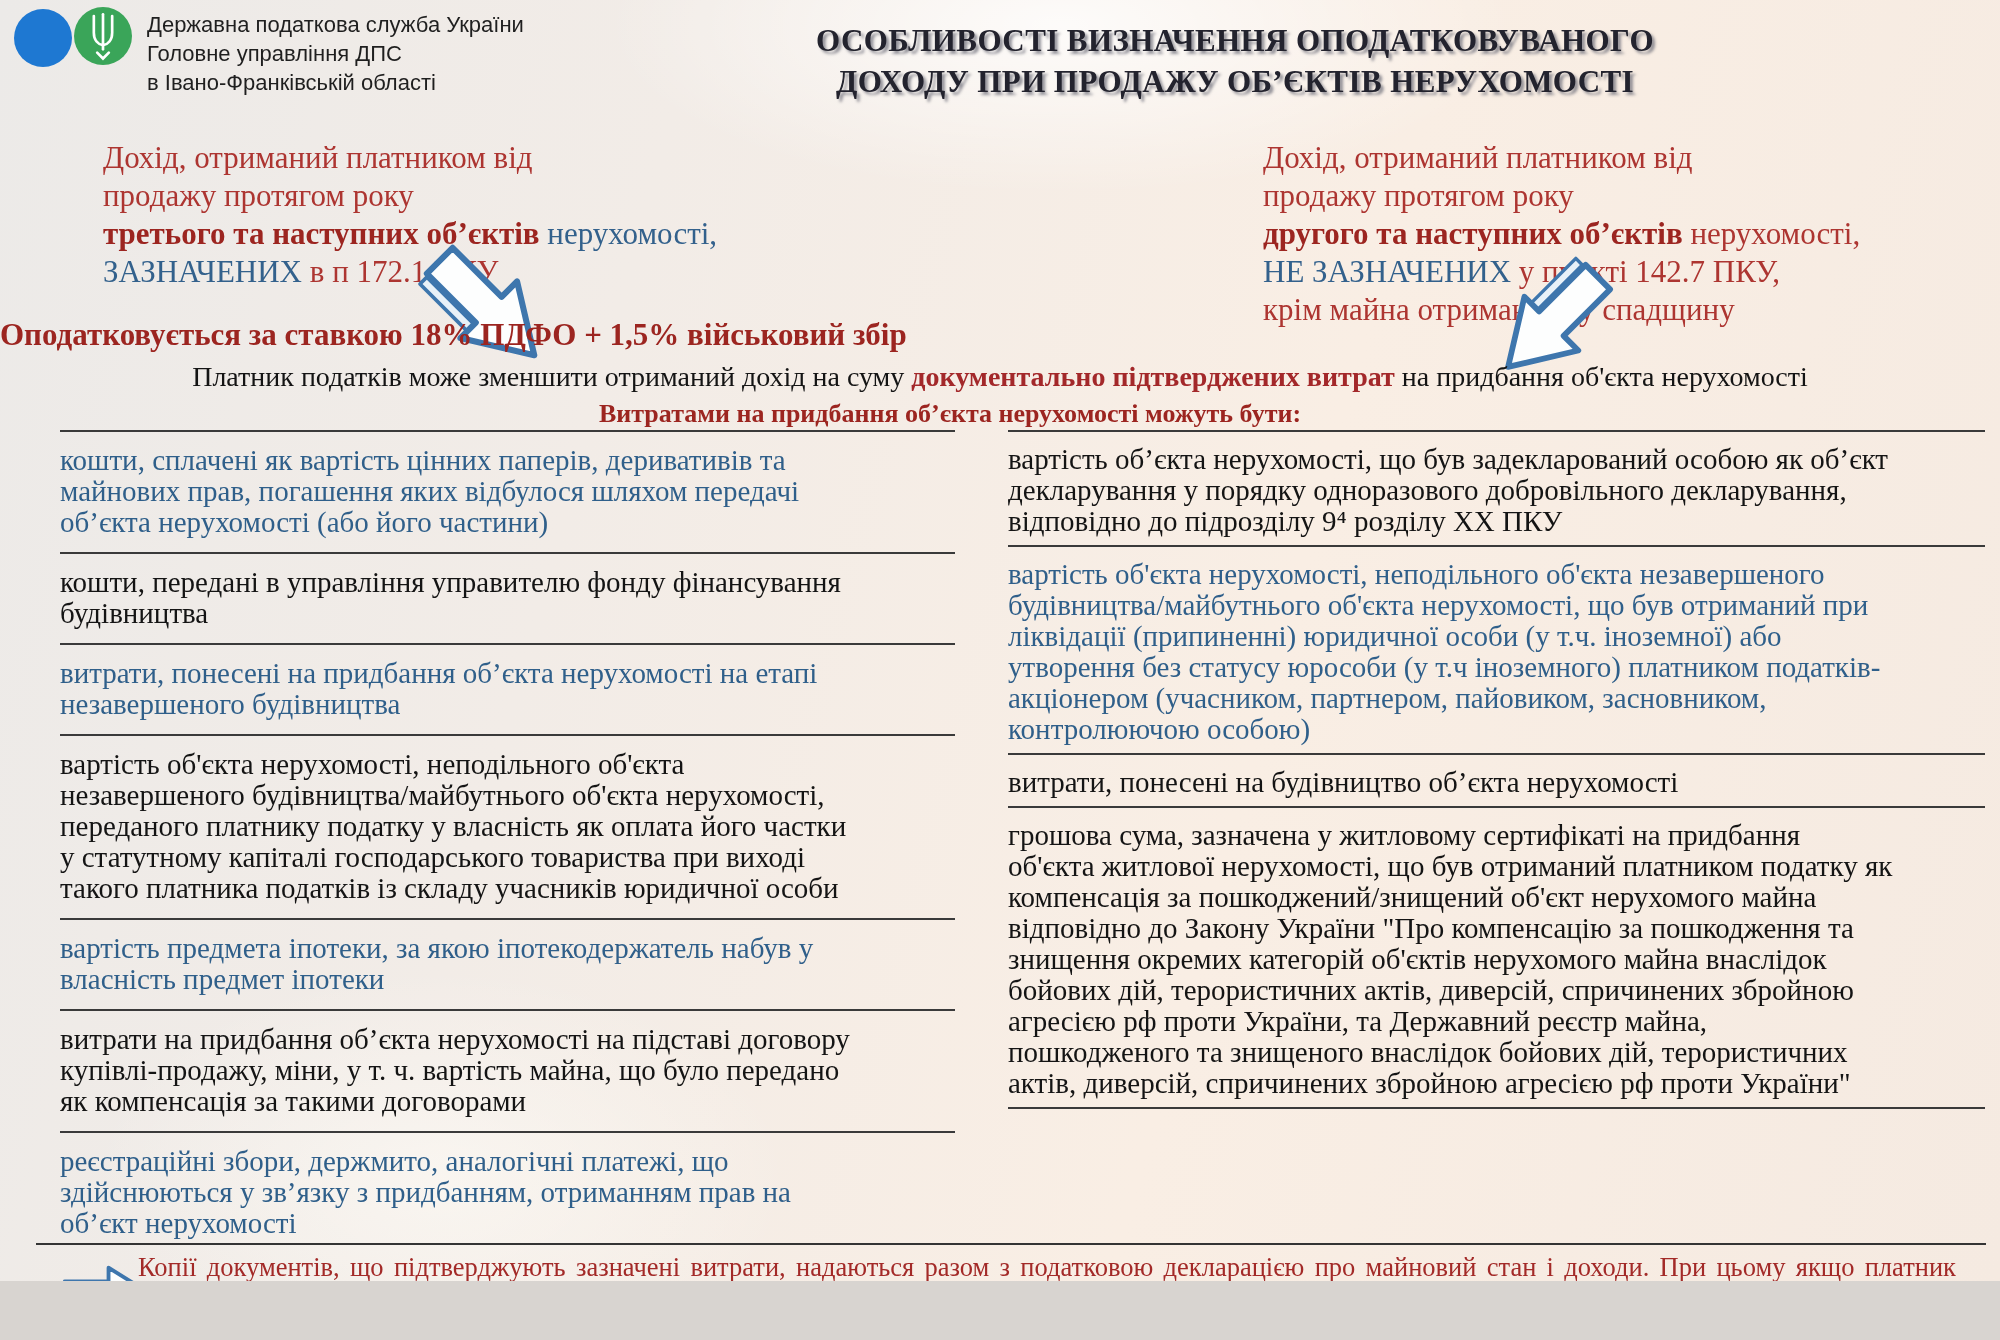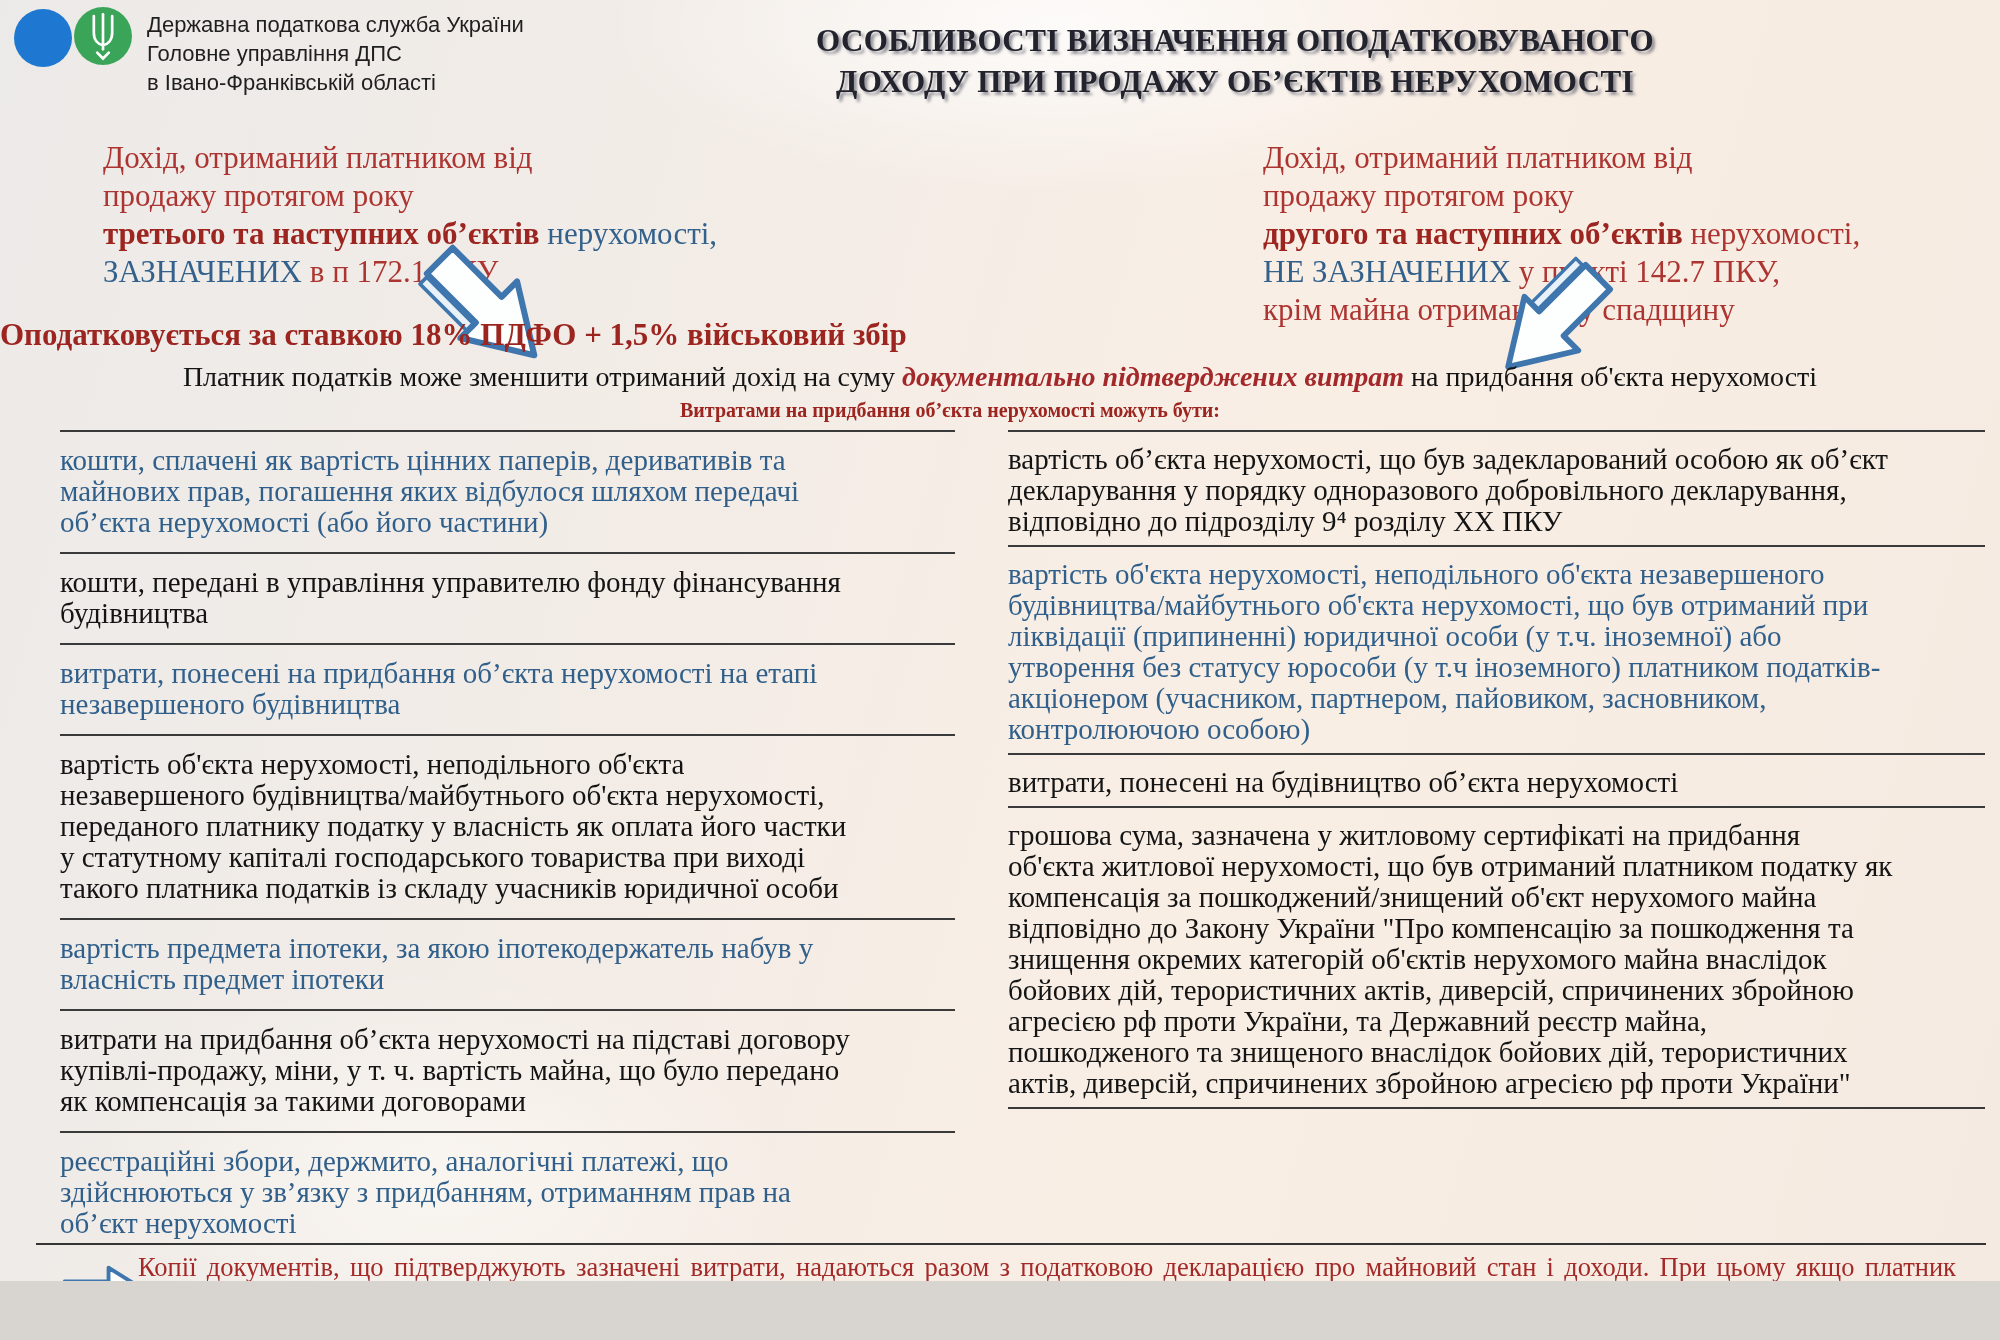--- a/index.html
+++ b/index.html
@@ -36,23 +36,23 @@
   .block-arrow{position:absolute;}
   .block-arrow svg{display:block;width:100%;height:100%;}
   .arrow-mid-left{left:408px;top:252px;width:158px;height:112px;transform:rotate(45deg);}
   .arrow-mid-right{left:1478px;top:268px;width:150px;height:108px;transform:rotate(135deg);}
   .arrow-footer{left:50px;top:1260px;width:114px;height:66px;}
   
   .tax-line{position:absolute;left:0;top:317px;width:2000px;text-align:left;
     font-size:31px;font-weight:700;color:#9c2520;}
   .reduce-line{position:absolute;left:0;top:361px;width:2000px;text-align:center;
     font-size:28px;color:#141414;}
-  .reduce-line .hl{color:#a3282a;font-weight:700;font-style:italic;}
+  .reduce-line .hl{color:#a3282a;font-weight:700;}
   .expenses-heading{position:absolute;left:0;top:399px;width:1900px;text-align:center;
-    font-size:20px;font-weight:700;color:#9c2520;}
+    font-size:26px;font-weight:700;color:#9c2520;}
   
   .col{position:absolute;top:430px;}
   .col.left{left:60px;width:895px;}
   .col.right{left:1008px;width:977px;}
   .item{border-top:2px solid #3a3a3a;}
   .col.left .item{padding:13px 0 14px 0;}
   .col.right .item{padding:12px 0 8px 0;}
   .col.right .item:last-child{border-bottom:2px solid #3a3a3a;}
   .item p{margin:0;font-size:29px;line-height:31px;}
   .col.left .item p{max-width:800px;}

